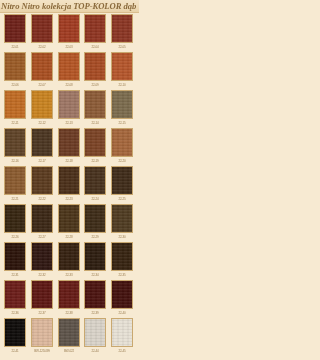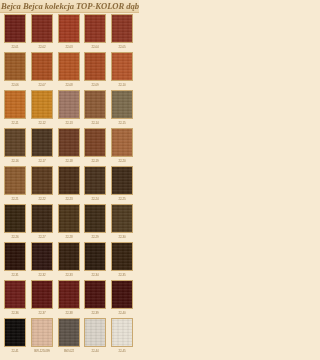--- a/index.html
+++ b/index.html
@@ -78,21 +78,21 @@
     letter-spacing:-0.1px;
   }
   .code.wide{width:26px;left:-2px;}
 </style>
 </head>
 <body>
 
 <div id="app">
 
   <div class="header">
-    <div class="header-title">Bejca Bejca kolekcja TOP-KOLOR dąb</div>
+    <div class="header-title">Nitro Nitro kolekcja TOP-KOLOR dąb</div>
   </div>
 
   <div class="grid" id="grid">
       <div class="row" style="top: 2px;">
         <div class="cell" style="left: 4px;">
           <div class="swatch" title="22-01" style="background-color: rgb(109, 32, 24);"></div>
           <div class="code">22-01</div>
         </div>
         <div class="cell" style="left: 31px;">
           <div class="swatch" title="22-02" style="background-color: rgb(126, 42, 28);"></div>

